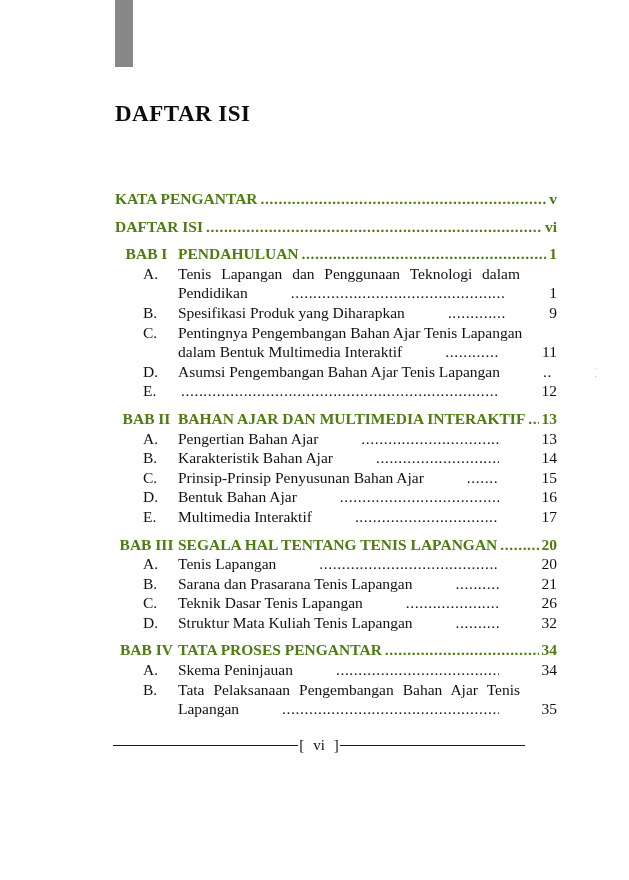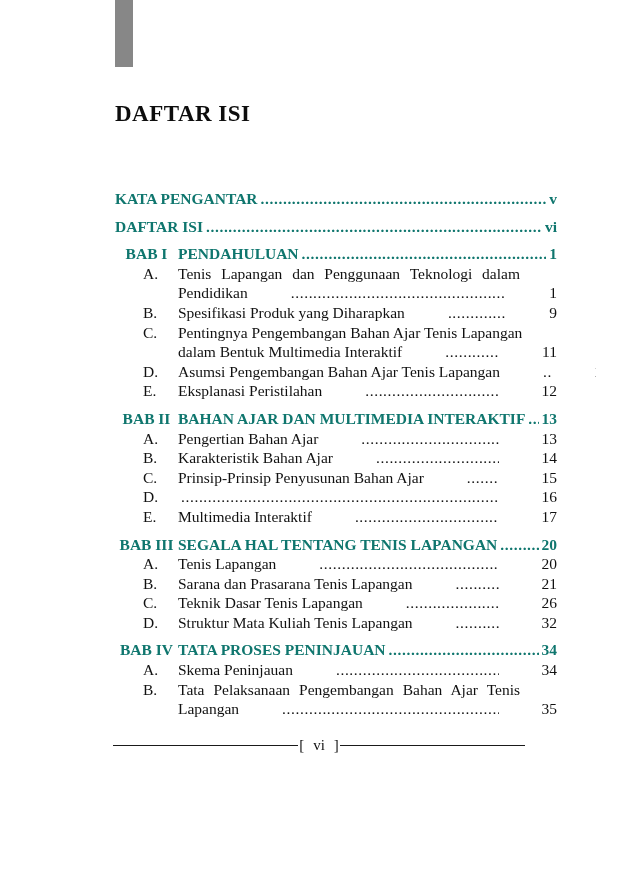--- a/index.html
+++ b/index.html
@@ -33,21 +33,21 @@
   }
   .toc {
     position: absolute;
     left: 115px;
     top: 189px;
     width: 442px;
     font-size: 15.5px;
     line-height: 19.6px;
   }
   .row { display: flex; align-items: baseline; }
-  .bold { font-weight: bold; color: #0f766e; }
+  .bold { font-weight: bold; color: #4d7c0f; }
   .front-row.spaced, .chapter-row { margin-top: 8px; }
   .chapter-label { flex: none; width: 63px; white-space: nowrap; text-align: center; }
   .entry-title { flex: none; white-space: nowrap; }
   .leader {
     flex: 1 1 auto;
     overflow: hidden;
     white-space: nowrap;
     margin-left: 3px;
     margin-right: 3px;
     min-width: 8px;
@@ -145,21 +145,20 @@
       <span class="item-letter">D.</span>
       <div class="item-line">
         <span class="entry-title">Asumsi Pengembangan Bahan Ajar Tenis Lapangan</span>
         <span class="leader"></span>
         <span class="page-num">11</span>
       </div>
     </div>
     <div class="toc-item">
       <span class="item-letter">E.</span>
       <div class="item-line">
-        <span class="entry-title">Eksplanasi Peristilahan</span>
         <span class="leader"></span>
         <span class="page-num">12</span>
       </div>
     </div>
 
     <div class="row chapter-row bold">
       <span class="chapter-label">BAB II</span>
       <span class="entry-title">BAHAN AJAR DAN MULTIMEDIA INTERAKTIF</span>
       <span class="leader"></span>
       <span class="page-num">13</span>
@@ -184,20 +183,21 @@
       <span class="item-letter">C.</span>
       <div class="item-line">
         <span class="entry-title">Prinsip-Prinsip Penyusunan Bahan Ajar</span>
         <span class="leader"></span>
         <span class="page-num">15</span>
       </div>
     </div>
     <div class="toc-item">
       <span class="item-letter">D.</span>
       <div class="item-line">
+        <span class="entry-title">Bentuk Bahan Ajar</span>
         <span class="leader"></span>
         <span class="page-num">16</span>
       </div>
     </div>
     <div class="toc-item">
       <span class="item-letter">E.</span>
       <div class="item-line">
         <span class="entry-title">Multimedia Interaktif</span>
         <span class="leader"></span>
         <span class="page-num">17</span>
@@ -238,21 +238,21 @@
       <span class="item-letter">D.</span>
       <div class="item-line">
         <span class="entry-title">Struktur Mata Kuliah Tenis Lapangan</span>
         <span class="leader"></span>
         <span class="page-num">32</span>
       </div>
     </div>
 
     <div class="row chapter-row bold">
       <span class="chapter-label">BAB IV</span>
-      <span class="entry-title">TATA PROSES PENINJAUAN</span>
+      <span class="entry-title">TATA PROSES PENGANTAR</span>
       <span class="leader"></span>
       <span class="page-num">34</span>
     </div>
     <div class="toc-item">
       <span class="item-letter">A.</span>
       <div class="item-line">
         <span class="entry-title">Skema Peninjauan</span>
         <span class="leader"></span>
         <span class="page-num">34</span>
       </div>

